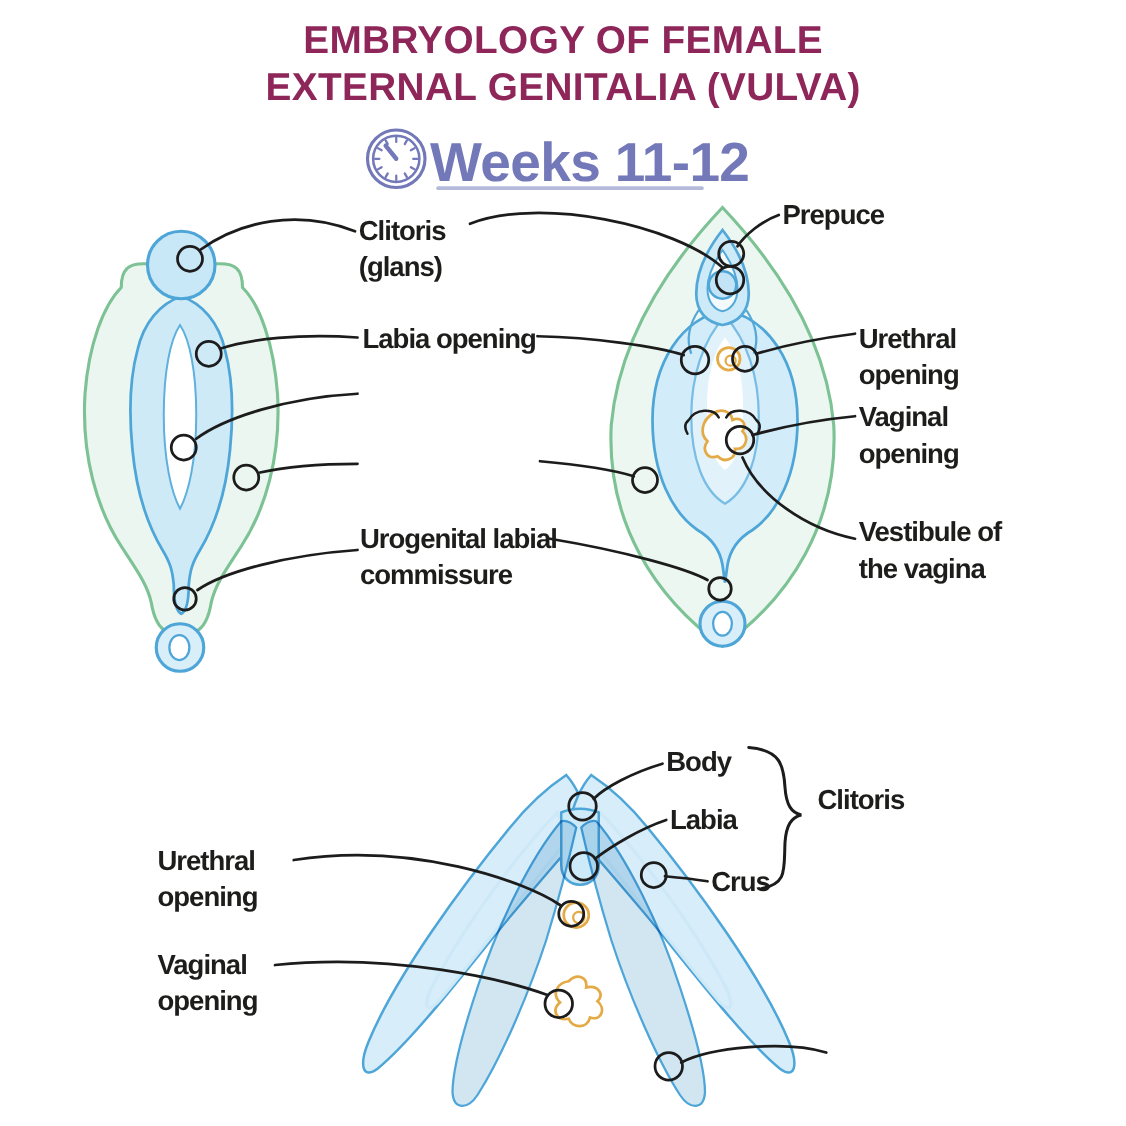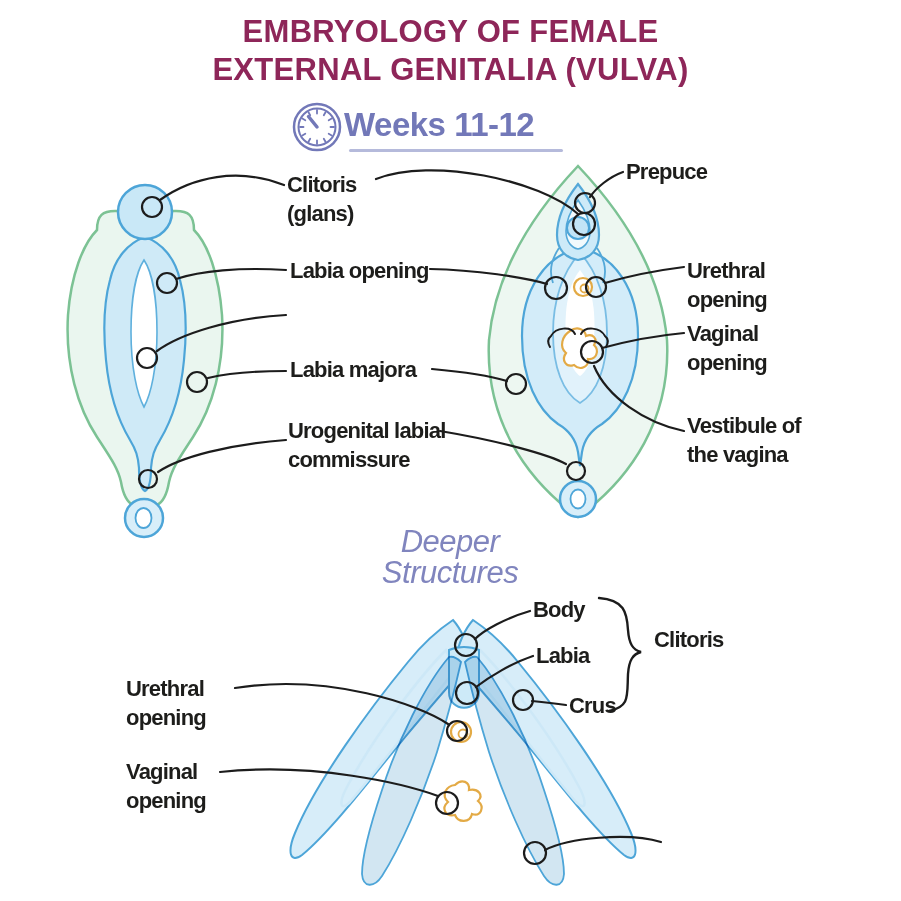--- a/index.html
+++ b/index.html
@@ -2,21 +2,21 @@
 <html><head>
 <meta charset="utf-8">
 <style>
   html,body{margin:0;padding:0;background:#ffffff;}
   .canvas{position:relative;width:901px;height:901px;background:#ffffff;overflow:hidden;
           font-family:Liberation Sans, sans-serif;}
   .artwork{position:absolute;left:0;top:0;}
   .title{position:absolute;left:0;top:13px;width:901px;text-align:center;
          font-size:31px;line-height:38px;font-weight:bold;letter-spacing:.3px;
          color:#8e2659;white-space:pre-line;}
-  .stage-text{position:absolute;left:344px;top:106px;font-size:33px;font-weight:bold;
+  .stage-text{position:absolute;left:344px;top:106px;font-size:44px;font-weight:bold;
          color:#7278b8;letter-spacing:-0.5px;}
   .stage-underline{position:absolute;left:349px;top:149px;width:214px;height:3px;
          background:#b5badb;border-radius:2px;}
   .label{position:absolute;color:#1d1d1b;font-size:22px;font-weight:bold;
          letter-spacing:-0.8px;line-height:29px;white-space:pre-line;}
   .ds-title{position:absolute;left:340px;top:526px;width:220px;text-align:center;
          font-style:italic;font-size:31px;line-height:31px;color:#8085be;
          letter-spacing:-0.5px;white-space:pre-line;}
 </style>
 </head>
@@ -167,33 +167,30 @@
 
   <div class="title">EMBRYOLOGY OF FEMALE
 EXTERNAL GENITALIA (VULVA)</div>
 
   <div class="stage-text">Weeks 11-12</div>
   <div class="stage-underline"></div>
 
   <div class="label" style="left:287px;top:170px">Clitoris
 (glans)</div>
   <div class="label" style="left:290px;top:256px">Labia opening</div>
-  <div class="label" style="left:290px;top:355px">Labia majora</div>
   <div class="label" style="left:288px;top:416px">Urogenital labial
 commissure</div>
   <div class="label" style="left:626px;top:157px">Prepuce</div>
   <div class="label" style="left:687px;top:256px">Urethral
 opening</div>
   <div class="label" style="left:687px;top:319px">Vaginal
 opening</div>
   <div class="label" style="left:687px;top:411px">Vestibule of
 the vagina</div>
 
-  <div class="ds-title">Deeper
-Structures</div>
 
   <div class="label" style="left:533px;top:595px">Body</div>
   <div class="label" style="left:536px;top:641px">Labia</div>
   <div class="label" style="left:569px;top:691px">Crus</div>
   <div class="label" style="left:654px;top:625px">Clitoris</div>
   <div class="label" style="left:126px;top:674px">Urethral
 opening</div>
   <div class="label" style="left:126px;top:757px">Vaginal
 opening</div>
 

